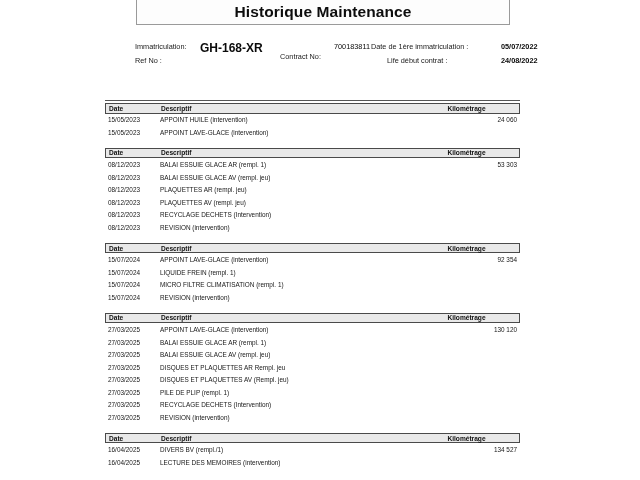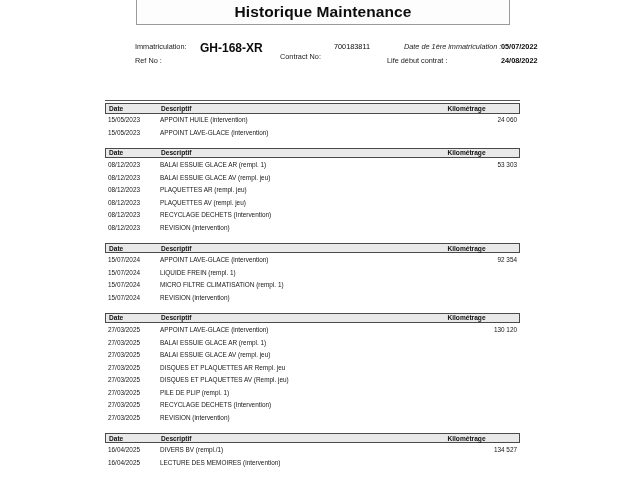--- a/index.html
+++ b/index.html
@@ -70,21 +70,21 @@
     color: #0a0a0a;
   }
   .val.plain {
     font-weight: normal;
   }
 
   .i-immat-l   { left: 0px;   top: 1px; }
   .i-immat-v   { left: 65px;  top: 0px; font-size: 12px; }
   .i-contr-l   { left: 145px; top: 11px; }
   .i-contr-v   { left: 199px; top: 1px; text-align: right; }
-  .i-date1-l   { left: 269px; top: 1px; font-style: italic; }
+  .i-date1-l   { left: 236px; top: 1px; }
   .i-date1-v   { left: 366px; top: 1px; }
 
   .i-model-l   { left: 0px;   top: 0px; }
   .i-model-v   { left: 65px;  top: -1px; width: 355px; font-size: 7.6px; line-height: 1.35; white-space: normal; }
 
   .i-ref-l     { left: 0px;   top: 1px; }
   .i-debut-l   { left: 252px; top: 1px; }
   .i-debut-v   { left: 366px; top: 1px; }
 
   .rule {

